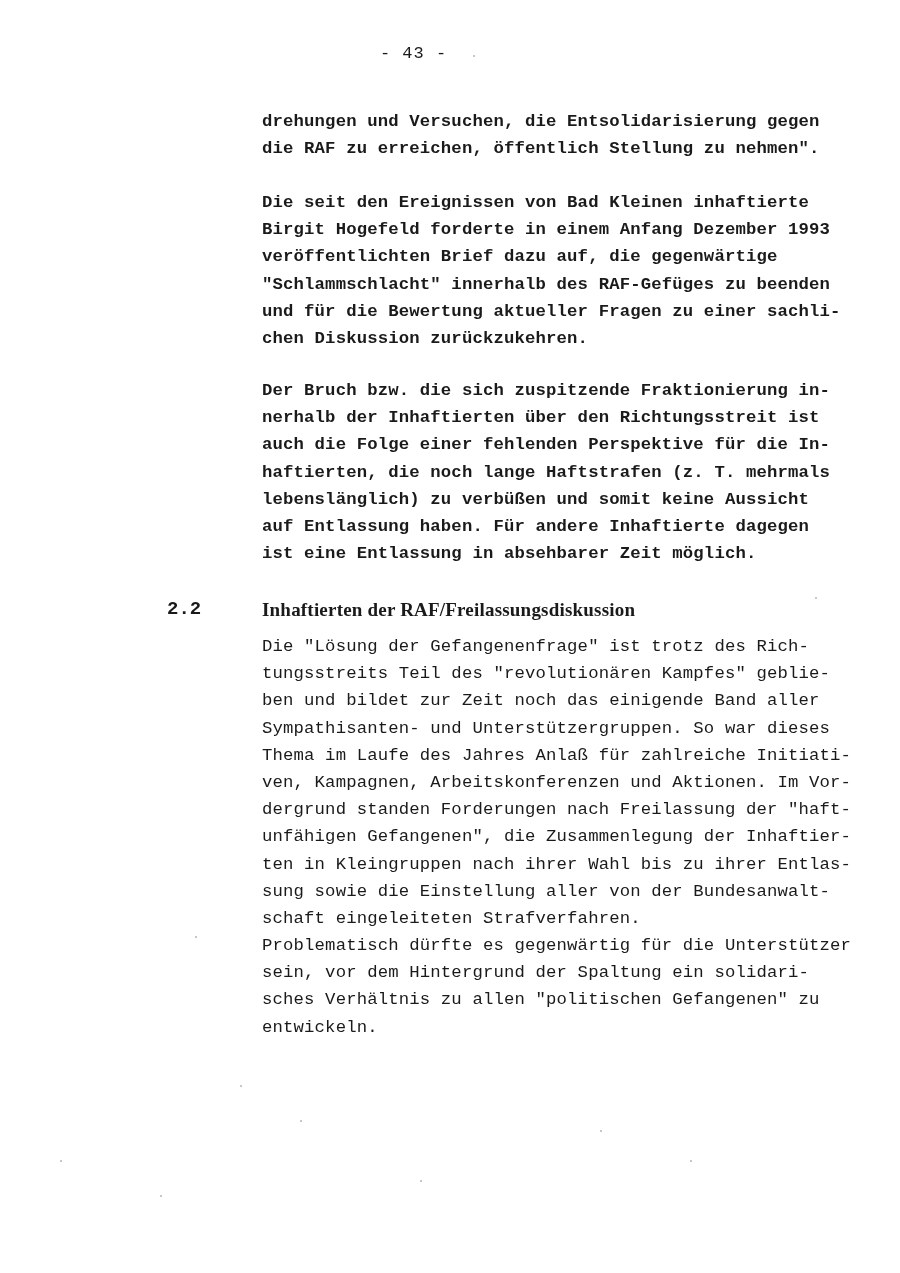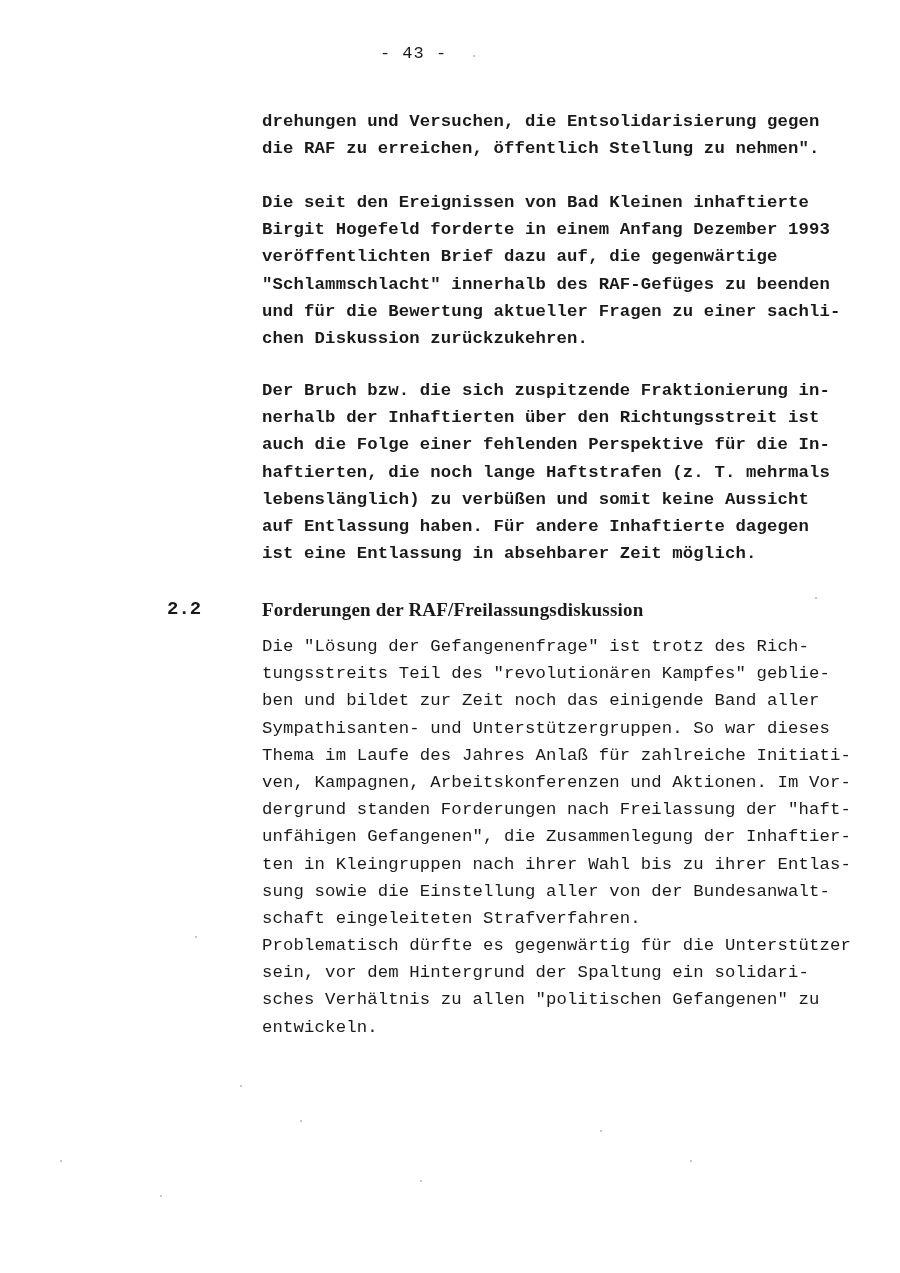--- a/index.html
+++ b/index.html
@@ -60,21 +60,21 @@
     <span class="line b">Der Bruch bzw. die sich zuspitzende Fraktionierung in-</span>
     <span class="line b">nerhalb der Inhaftierten über den Richtungsstreit ist</span>
     <span class="line b">auch die Folge einer fehlenden Perspektive für die In-</span>
     <span class="line b">haftierten, die noch lange Haftstrafen (z. T. mehrmals</span>
     <span class="line b">lebenslänglich) zu verbüßen und somit keine Aussicht</span>
     <span class="line b">auf Entlassung haben. Für andere Inhaftierte dagegen</span>
     <span class="line b">ist eine Entlassung in absehbarer Zeit möglich.</span>
   </div>
 
   <div class="section-number">2.2</div>
-  <div class="section-title">Forderungen der RAF/Freilassungsdiskussion</div>
+  <div class="section-title">Inhaftierten der RAF/Freilassungsdiskussion</div>
 
   <div class="block" style="top:633px;">
     <span class="line">Die "Lösung der Gefangenenfrage" ist trotz des Rich-</span>
     <span class="line">tungsstreits Teil des "revolutionären Kampfes" geblie-</span>
     <span class="line">ben und bildet zur Zeit noch das einigende Band aller</span>
     <span class="line">Sympathisanten- und Unterstützergruppen. So war dieses</span>
     <span class="line">Thema im Laufe des Jahres Anlaß für zahlreiche Initiati-</span>
     <span class="line">ven, Kampagnen, Arbeitskonferenzen und Aktionen. Im Vor-</span>
     <span class="line">dergrund standen Forderungen nach Freilassung der "haft-</span>
     <span class="line">unfähigen Gefangenen", die Zusammenlegung der Inhaftier-</span>

